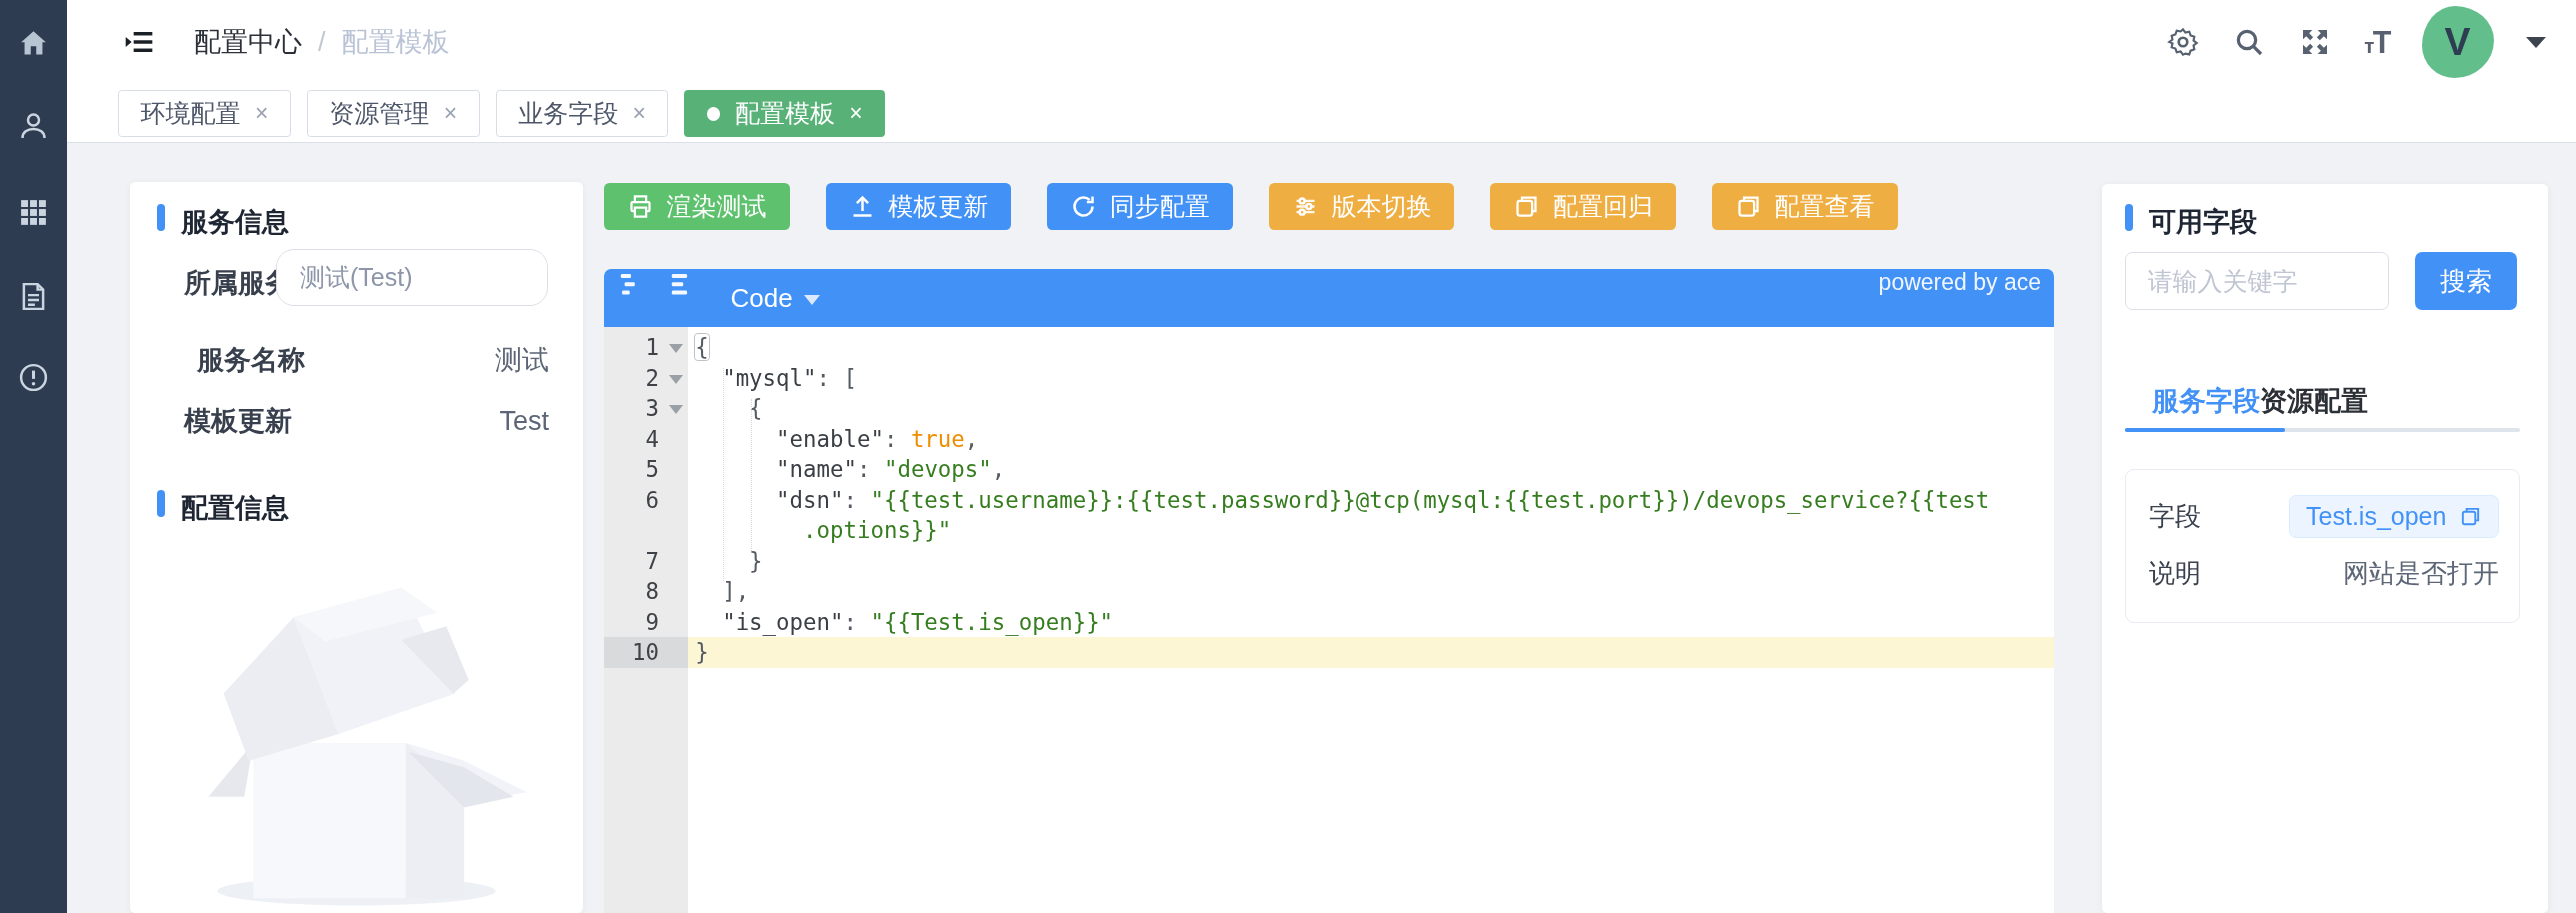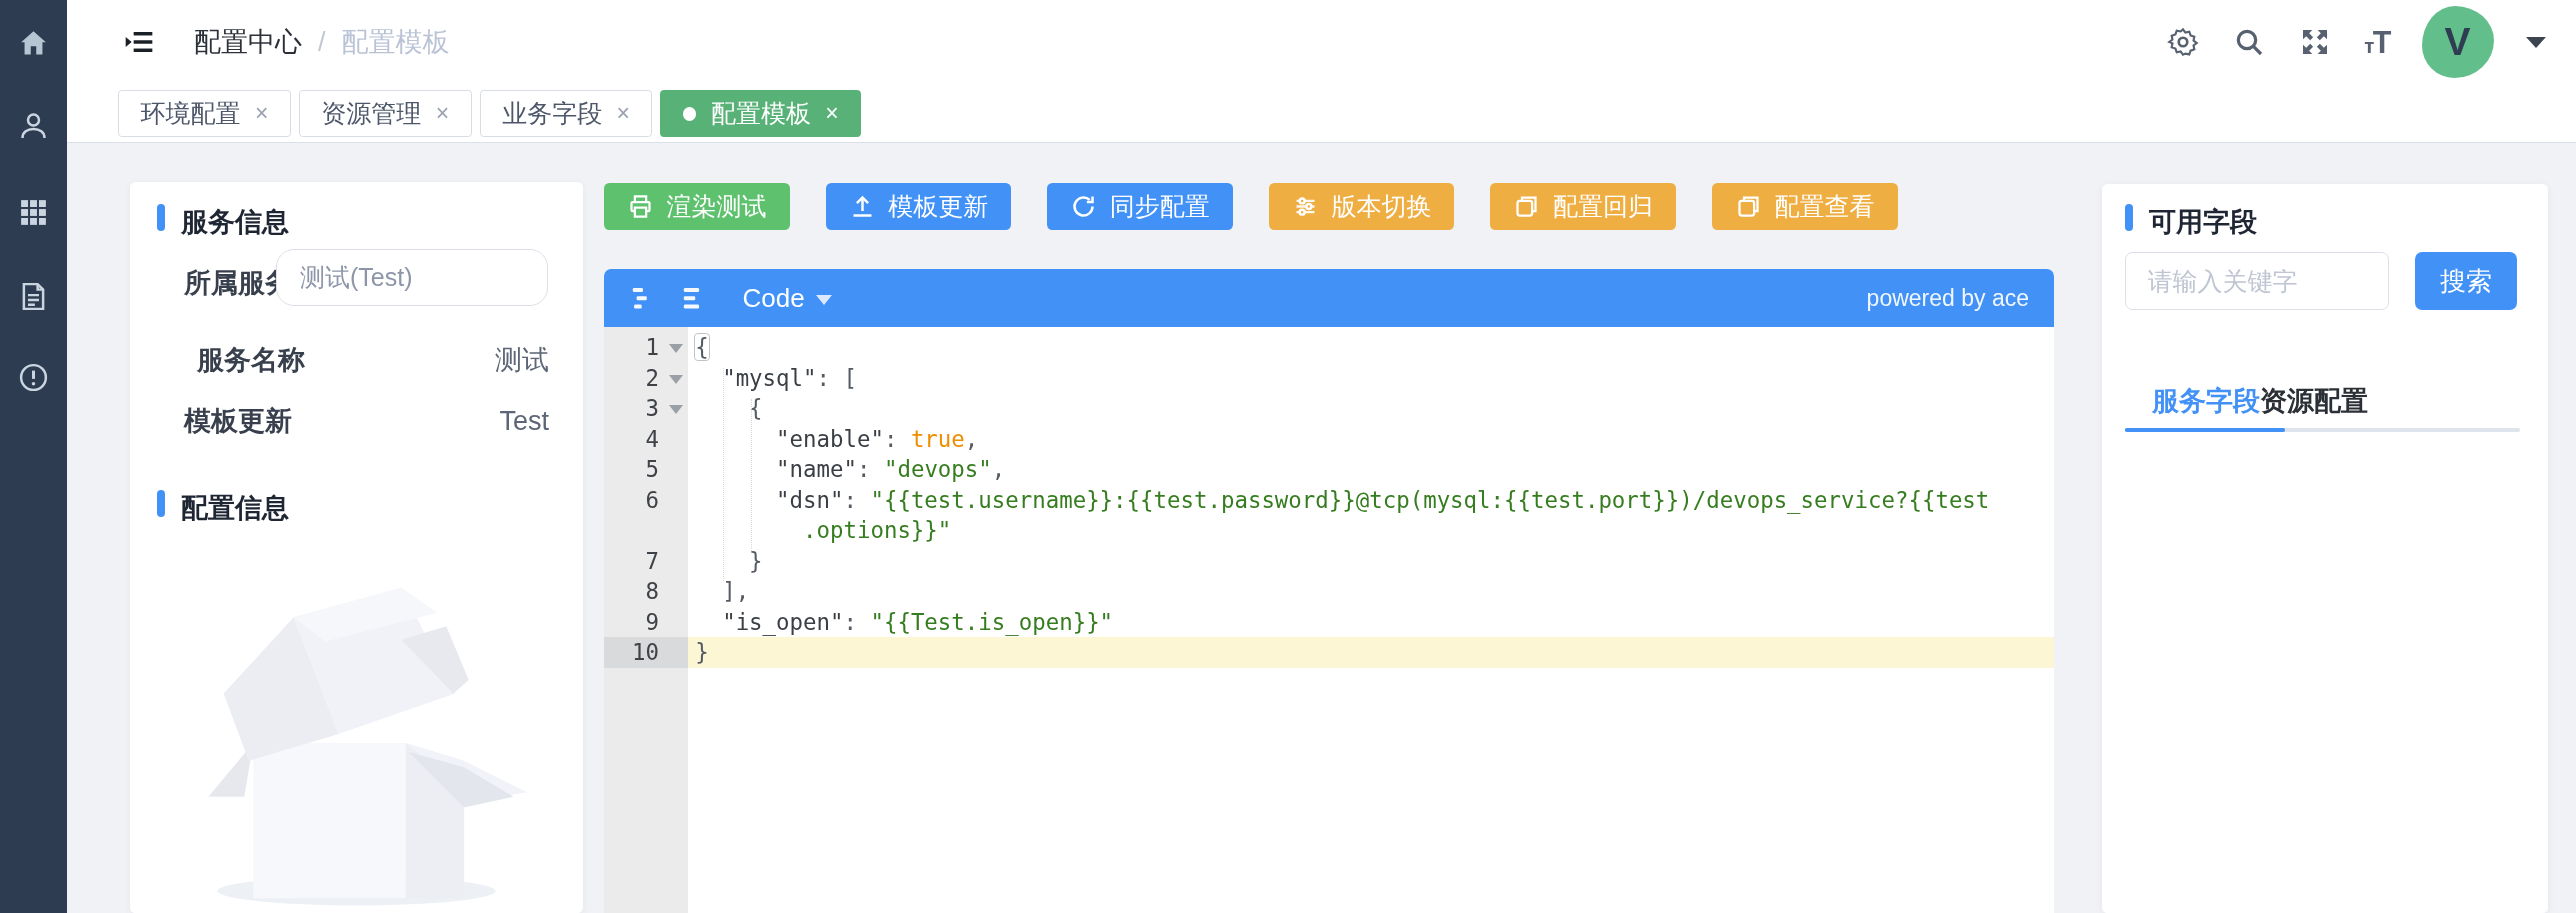--- a/index.html
+++ b/index.html
@@ -29,21 +29,21 @@
   .hright{position:absolute;right:30.5px;top:0;height:84px;display:flex;align-items:center;gap:32px}
   .hic{width:34px;height:34px;color:#57616F;cursor:pointer;display:flex;align-items:center;justify-content:center}
   .hic svg{width:32px;height:32px}
   .tT{font-weight:700;color:#57616F;font-size:30.5px;letter-spacing:-1.8px;cursor:pointer}
   .tT .sm{font-size:20.6px}
   .avatar{width:72px;height:72px;background:var(--avatar);border-radius:46% 54% 55% 45% / 55% 48% 52% 45%;display:flex;align-items:center;justify-content:center;color:#2F3D52;font-size:39px;font-weight:700;cursor:pointer}
   .caret{width:0;height:0;border-left:10px solid transparent;border-right:10px solid transparent;border-top:11.7px solid #3c4450;cursor:pointer}
 
   
   .tabbar{left:67px;top:84px;width:2509px;height:59px;background:#fff;border-bottom:1.8px solid #dce0e8}
-  .tabs{position:absolute;left:51px;top:6.3px;display:flex;gap:8px}
+  .tabs{position:absolute;left:51px;top:6.3px;display:flex;gap:16px}
   .tab{height:47px;display:flex;align-items:center;gap:14.4px;padding:0 21.5px;border:1.8px solid #d8dce5;border-radius:3.6px;background:#fff;font-size:25px;color:#4e5769;cursor:pointer}
   .tab .x{color:#9aa2b1;font-size:23px;cursor:pointer}
   .tab.active{background:var(--tabgreen);border-color:var(--tabgreen);color:#fff}
   .tab.active .x{color:#fff}
   .dot{width:13.5px;height:13.5px;border-radius:50%;background:#fff}
 
   
   .card{background:#fff;border-radius:5.4px;box-shadow:0 1.8px 9px rgba(31,45,61,.05)}
   .sect{display:flex;align-items:flex-start;gap:16px}
   .bluebar{width:8px;height:27px;border-radius:4.5px;background:var(--accent)}
@@ -57,21 +57,21 @@
   .kv .v{font-size:27px;color:#5c6676;font-weight:400}
 
   
   .btnrow{left:604px;top:183px;display:flex;gap:36px}
   .btn{height:47px;display:flex;align-items:center;gap:12.6px;padding:0 23px;border:none;border-radius:5.4px;color:#fff;font-size:25px;font-family:inherit;cursor:pointer}
   .btn svg{width:27px;height:27px}
   .btn.green{background:var(--green)} .btn.blue{background:var(--accent)} .btn.orange{background:var(--orange)}
 
   
   .editor{left:604px;top:269px;width:1450px;height:644px;border-radius:7.2px 7.2px 0 0;overflow:hidden;background:#fff}
-  .ed-head{position:absolute;left:0;top:0;right:0;height:58px;background:var(--accent);display:flex;align-items:center;padding:0 25px;color:#fff}
+  .ed-head{position:absolute;left:0;top:0;right:0;height:58px;background:var(--accent);display:flex;padding:0 13px;color:#fff}
   .ed-ic{width:30.5px;height:30.5px;margin-right:20px;opacity:.95;cursor:pointer}
   .mode{display:flex;align-items:center;gap:10.8px;margin-left:12.6px;font-size:26px;cursor:pointer}
   .mode .mcaret{width:0;height:0;border-left:8px solid transparent;border-right:8px solid transparent;border-top:10px solid #dce9fd;margin-top:3.6px}
   .powered{margin-left:auto;font-size:23px;color:rgba(255,255,255,.92)}
   .ed-body{position:absolute;left:0;top:58px;right:0;bottom:0;background:#fff;cursor:text}
   .gutter{position:absolute;left:0;top:0;bottom:0;width:84px;background:var(--gutter)}
   .gcol,.ccol{position:absolute;top:5.4px}
   .gcol{left:0;width:84px}
   .ccol{left:84px;right:0}
   .gcell{height:30.5px;position:relative;font-family:"DejaVu Sans Mono",monospace;font-size:22.4px;color:#3F4246;text-align:right;padding-right:29px;line-height:30.5px}
@@ -357,14 +357,30 @@
   <button class="search-btn">搜索</button>
 
   <div class="rtabs">
     <span class="rtab active">服务字段</span>
     <span class="rtab">资源配置</span>
   </div>
   <div class="runder">
       <span class="bseg"></span>
     </div>
 
+  <div class="fieldbox">
+    <div class="frow" style="top:25px">
+      <span class="flabel">字段</span>
+      <span class="chip">
+        <span>Test.is_open</span>
+        <svg viewBox="0 0 24 24" fill="none" stroke="#4191F7" stroke-width="2">
+            <rect x="4" y="7" width="13" height="13" rx="2"></rect>
+            <path d="M8 7V4h12v12h-3"></path>
+          </svg>
+      </span>
+    </div>
+    <div class="frow" style="top:86px">
+      <span class="flabel">说明</span>
+      <span class="fval">网站是否打开</span>
+    </div>
+  </div>
 </div>
 
 
 </body></html>

